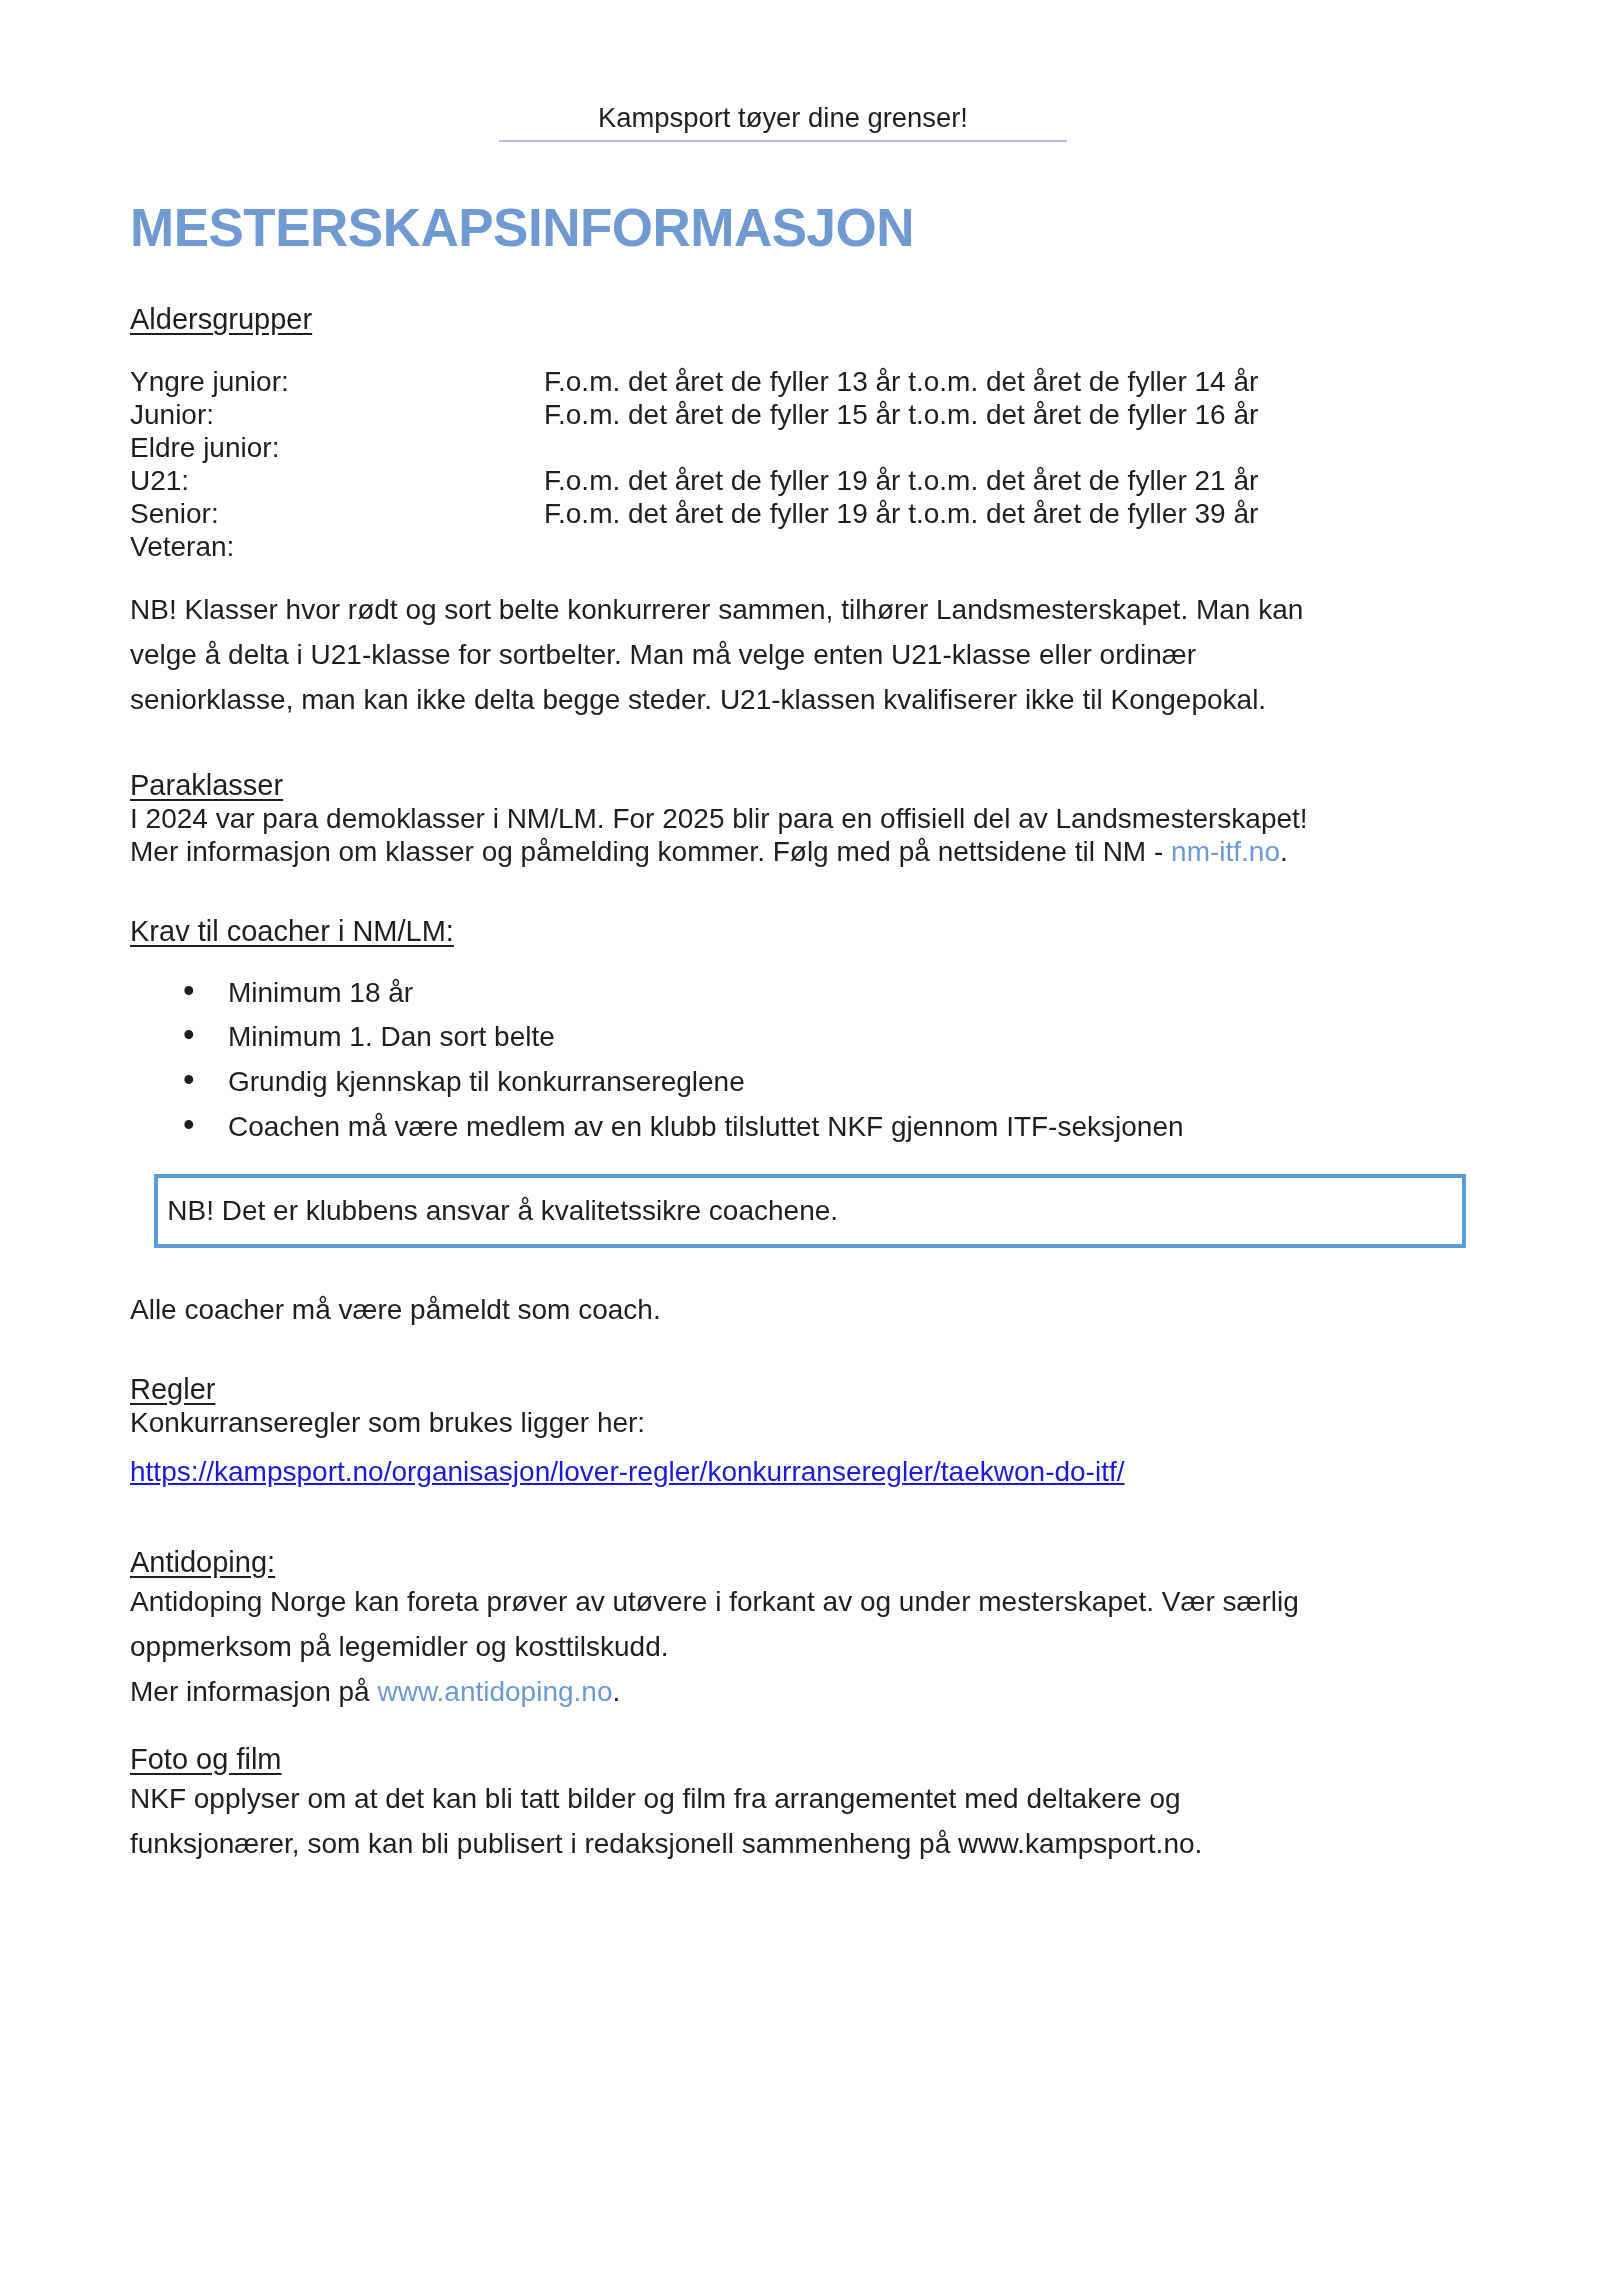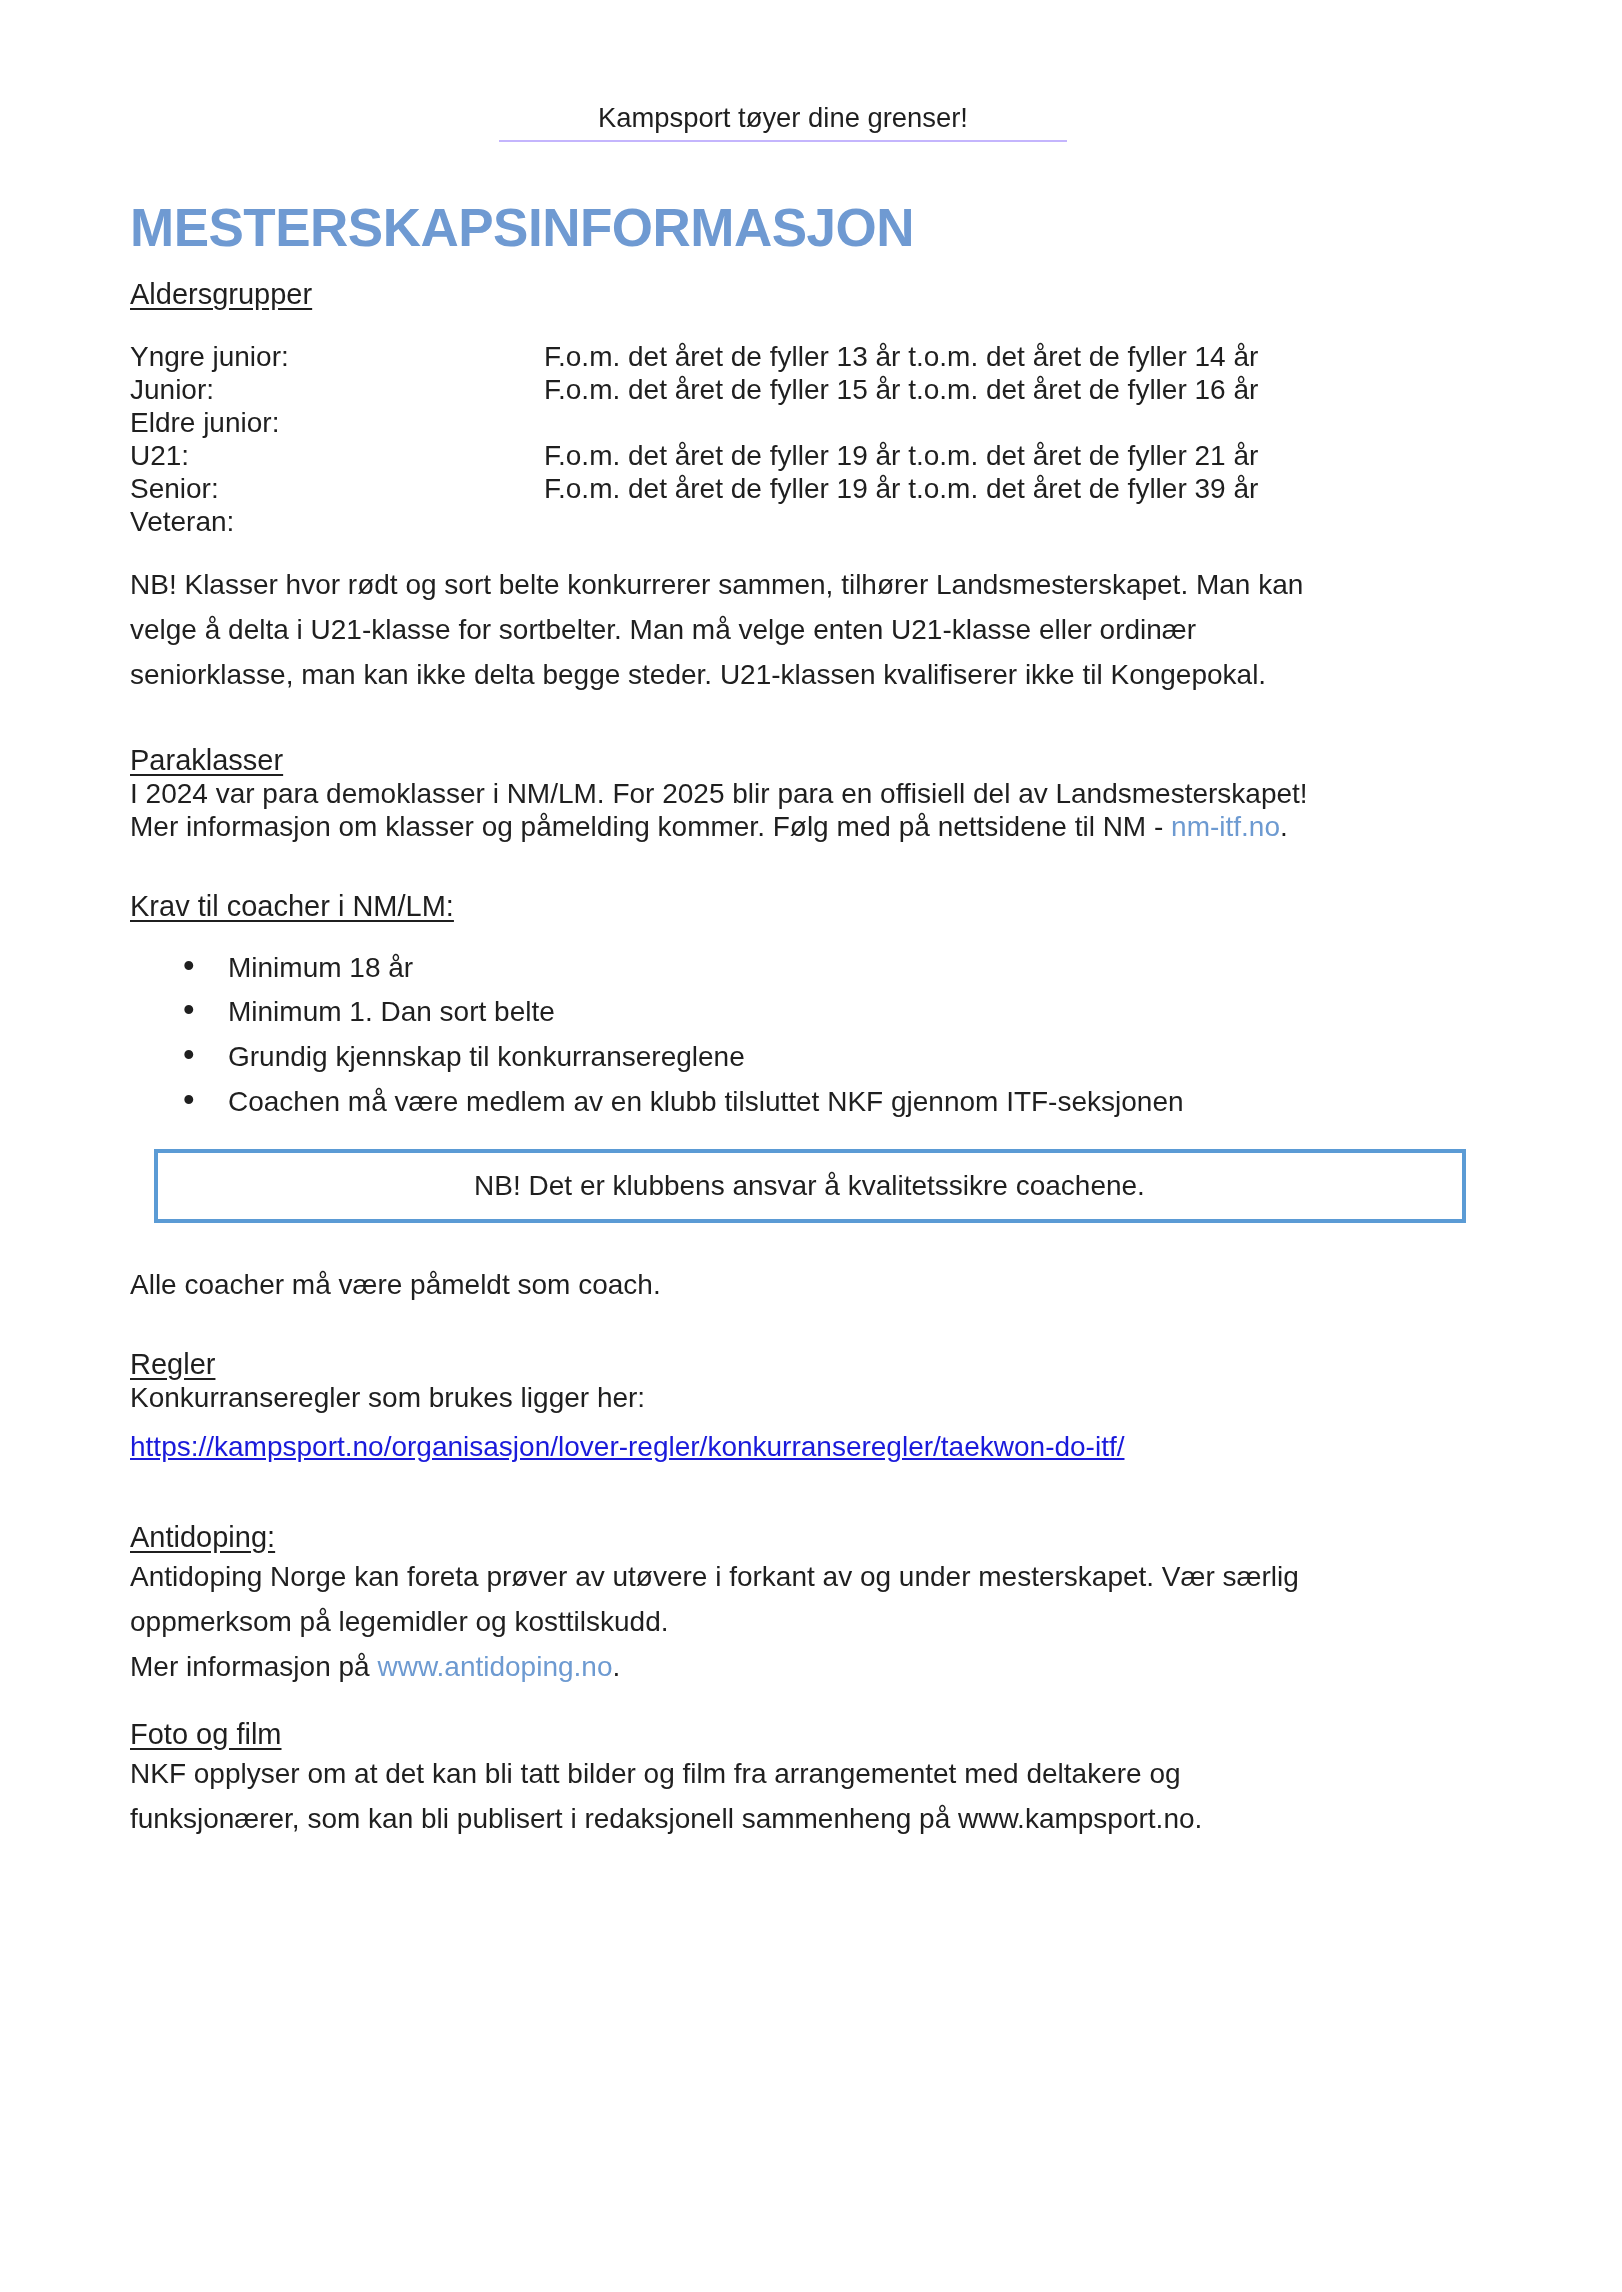--- a/index.html
+++ b/index.html
@@ -35,21 +35,21 @@
     color: #6f9ad2;
     line-height: 1.1;
   }
   .sec-heading {
     display: inline-block;
     font-size: 29px;
     text-decoration: underline;
     text-underline-offset: 3.9px;
     line-height: 33px;
   }
-  .mt-alders   { margin-top: 21px; }
+  .mt-alders   { margin-top: 46px; }
   .age-table   { margin-top: 29px; }
   .age-row     { display: flex; line-height: 33px; }
   .age-label   { width: 414px; flex: 0 0 414px; }
   .age-value   { flex: 1; }
   .note-spaced {
     margin-top: 23.5px;
     line-height: 45px;
     white-space: pre-line;
   }
   .sec { margin-top: 47px; }
@@ -72,21 +72,20 @@
     left: 53px;
     top: -2px;
     font-size: 33px;
   }
   .notice-box {
     box-sizing: border-box;
     margin: 33px 0 0 23.5px;
     width: 1312px;
     border: 4.9px solid #5b9bd5;
     padding: 16.7px 9.8px;
-    text-align: center;
     line-height: 33px;
   }
   .coach-note { margin-top: 45px; line-height: 33px; }
   .rules-intro { line-height: 33px; }
   .rules-link-line { margin-top: 15.7px; line-height: 33px; }
   .hyperlink {
     color: #1a1adb;
     text-decoration: underline;
     cursor: pointer;
   }

